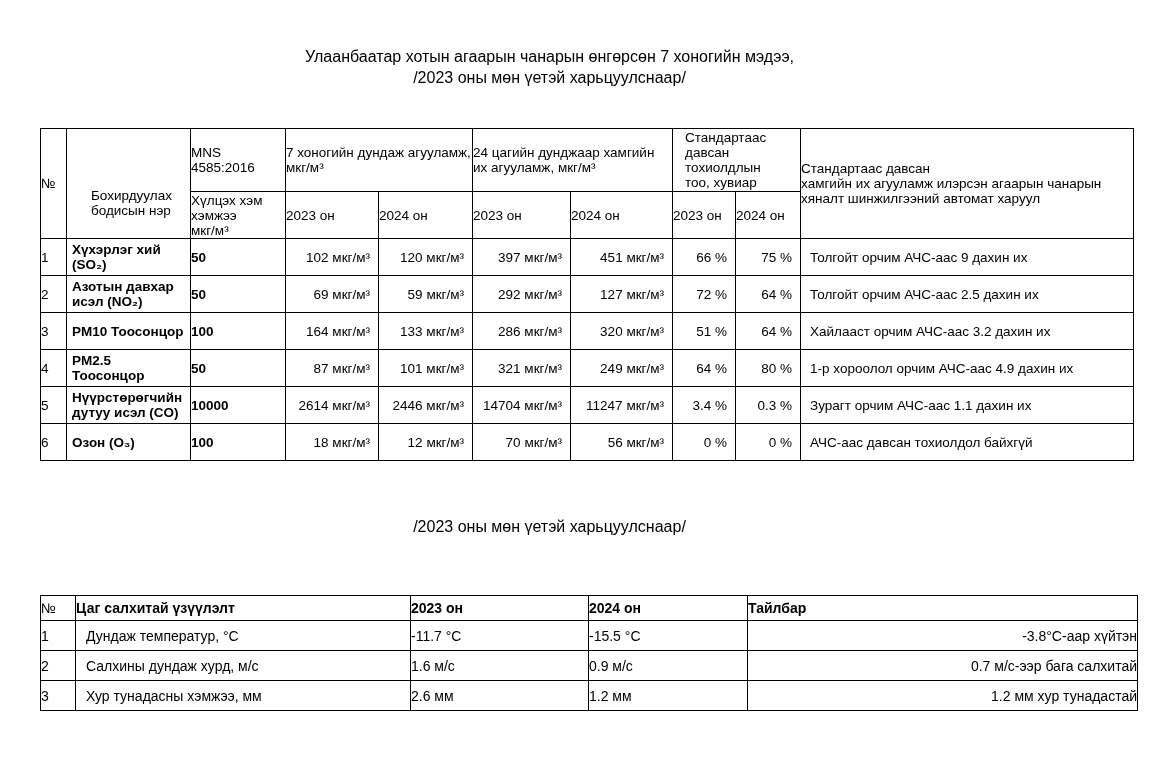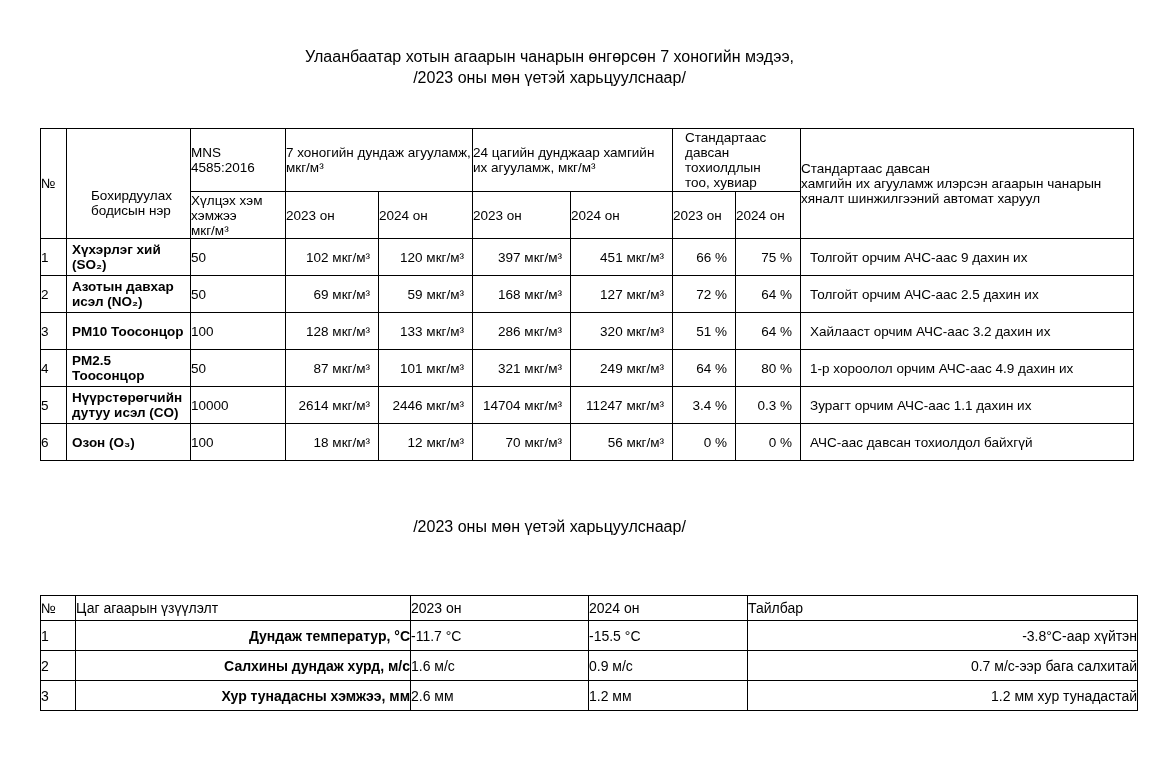--- a/index.html
+++ b/index.html
@@ -35,30 +35,30 @@
   #air-table tr.h1 { height: 63px; }
   #air-table tr.h2 { height: 47px; }
   #air-table tbody tr { height: 37px; }
 
   #weather-table { top: 595px; left: 40px; width: 1097px; }
   #weather-table tr.wh { height: 25px; }
   #weather-table tbody tr { height: 30px; }
 
   .ctr { }
   .num { text-align: right; padding-right: 8px; }
-  .bold { font-weight: normal; margin-top: 28px; }
+  .bold { font-weight: bold; margin-top: 28px; }
   .pname { font-weight: bold; text-align: left; padding-left: 5px; padding-right: 3px; margin-top: 22px; }
   .station { text-align: left; padding-left: 9px; }
   .pad12 { padding-left: 12px; padding-right: 12px; }
   .name-hdr {
     vertical-align: bottom;
     padding-left: 24px; padding-bottom: 20px;
     text-align: left;
   }
-  .ind { text-align: right; padding-left: 10px; font-weight: bold; }
+  .ind { text-align: left; padding-left: 10px; }
   .note { text-align: right; padding-left: 8px; }
   #weather-table td { line-height: 16px; font-size: 14px; }
 </style>
 </head>
 <body>
 
 <div class="title-block" id="air-title">
   <div>Улаанбаатар хотын агаарын чанарын өнгөрсөн 7 хоногийн мэдээ,</div>
   <div>/2023 оны мөн үетэй харьцуулснаар/</div>
 </div>
@@ -119,31 +119,31 @@
       <td class="num">66 %</td>
       <td class="num">75 %</td>
       <td class="station">Толгойт орчим АЧС-аас 9 дахин их</td>
     </tr>
     <tr>
       <td class="ctr">2</td>
       <td class="pname">Азотын давхар исэл (NO₂)</td>
       <td class="ctr bold">50</td>
       <td class="num">69 мкг/м³</td>
       <td class="num">59 мкг/м³</td>
-      <td class="num">168 мкг/м³</td>
+      <td class="num">292 мкг/м³</td>
       <td class="num">127 мкг/м³</td>
       <td class="num">72 %</td>
       <td class="num">64 %</td>
       <td class="station">Толгойт орчим АЧС-аас 2.5 дахин их</td>
     </tr>
     <tr>
       <td class="ctr">3</td>
       <td class="pname">PM10 Тоосонцор</td>
       <td class="ctr bold">100</td>
-      <td class="num">128 мкг/м³</td>
+      <td class="num">164 мкг/м³</td>
       <td class="num">133 мкг/м³</td>
       <td class="num">286 мкг/м³</td>
       <td class="num">320 мкг/м³</td>
       <td class="num">51 %</td>
       <td class="num">64 %</td>
       <td class="station">Хайлааст орчим АЧС-аас 3.2 дахин их</td>
     </tr>
     <tr>
       <td class="ctr">4</td>
       <td class="pname">PM2.5 Тоосонцор</td>
@@ -191,21 +191,21 @@
   <colgroup>
     <col style="width:35px">
       <col style="width:335px">
       <col style="width:178px">
     <col style="width:159px">
       <col style="width:390px">
   </colgroup>
   <thead>
     <tr class="wh">
       <td class="ctr">№</td>
-      <td class="ctr bold">Цаг агаарын үзүүлэлт</td>
+      <td class="ctr bold">Цаг салхитай үзүүлэлт</td>
       <td class="ctr bold">2023 он</td>
       <td class="ctr bold">2024 он</td>
       <td class="ctr bold">Тайлбар</td>
     </tr>
   </thead>
   <tbody>
     <tr>
       <td class="ctr">1</td>
       <td class="ind">Дундаж температур, °С</td>
       <td class="ctr">-11.7 °С</td>

